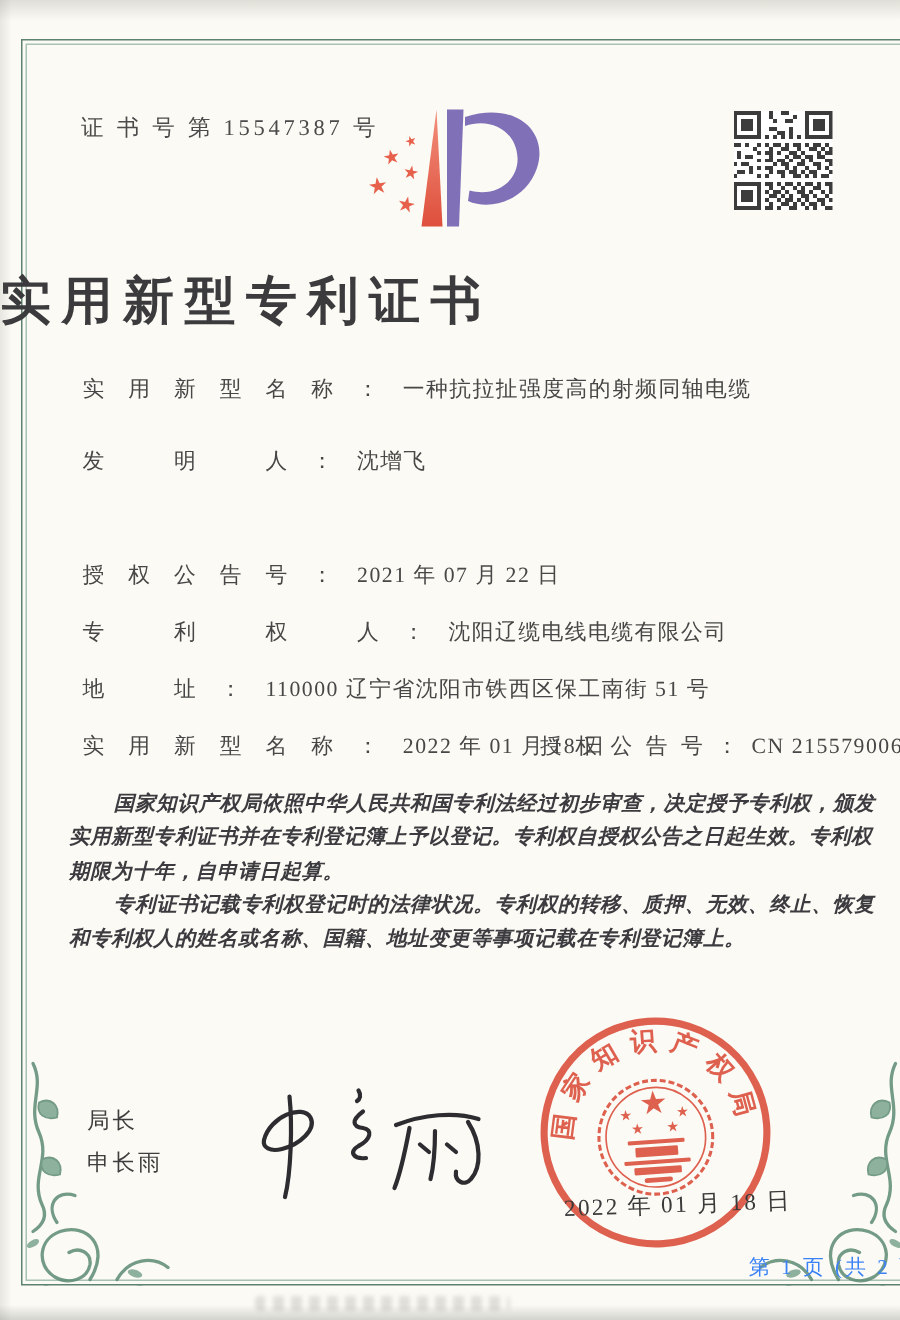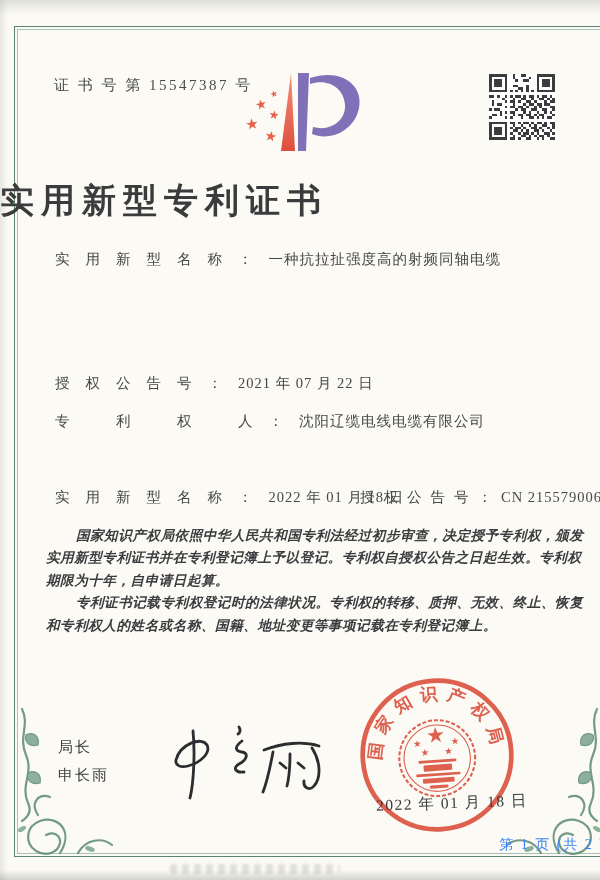--- a/index.html
+++ b/index.html
@@ -120,25 +120,31 @@
         M9 23h1v1h-1zM12 23h2v1h-2zM15 23h1v1h-1zM17 23h1v1h-1zM19 23h2v1h-2zM22 23h1v1h-1z
         M8 24h2v1h-2zM11 24h1v1h-1zM14 24h2v1h-2zM18 24h1v1h-1zM20 24h1v1h-1zM23 24h2v1h-2z"></path>
     </g>
   </svg>
 
   <div class="title">实用新型专利证书</div>
 
   <div class="f-row r0">
     <span class="f-label">实用新型名称：</span><span class="f-value">一种抗拉扯强度高的射频同轴电缆</span>
   </div>
+  <div class="f-row r1">
+    <span class="f-label">发　明　人：</span><span class="f-value">沈增飞</span>
+  </div>
   <div class="f-row r3">
     <span class="f-label">授权公告号：</span><span class="f-value">2021 年 07 月 22 日</span>
   </div>
   <div class="f-row r4">
     <span class="f-label">专　利　权　人：</span><span class="f-value">沈阳辽缆电线电缆有限公司</span>
+  </div>
+  <div class="f-row r5">
+    <span class="f-label">地　址：</span><span class="f-value">110000 辽宁省沈阳市铁西区保工南街 51 号</span>
   </div>
   <div class="f-row r6">
     <span class="f-label">实用新型名称：</span><span class="f-value">2022 年 01 月 18 日</span>
     <span class="pair2">
       <span class="f-label2">授权公告号：</span><span class="f-value">CN 215579006 U</span>
     </span>
   </div>
 
   <div class="body-text">
     <p>国家知识产权局依照中华人民共和国专利法经过初步审查，决定授予专利权，颁发实用新型专利证书并在专利登记簿上予以登记。专利权自授权公告之日起生效。专利权期限为十年，自申请日起算。</p>

